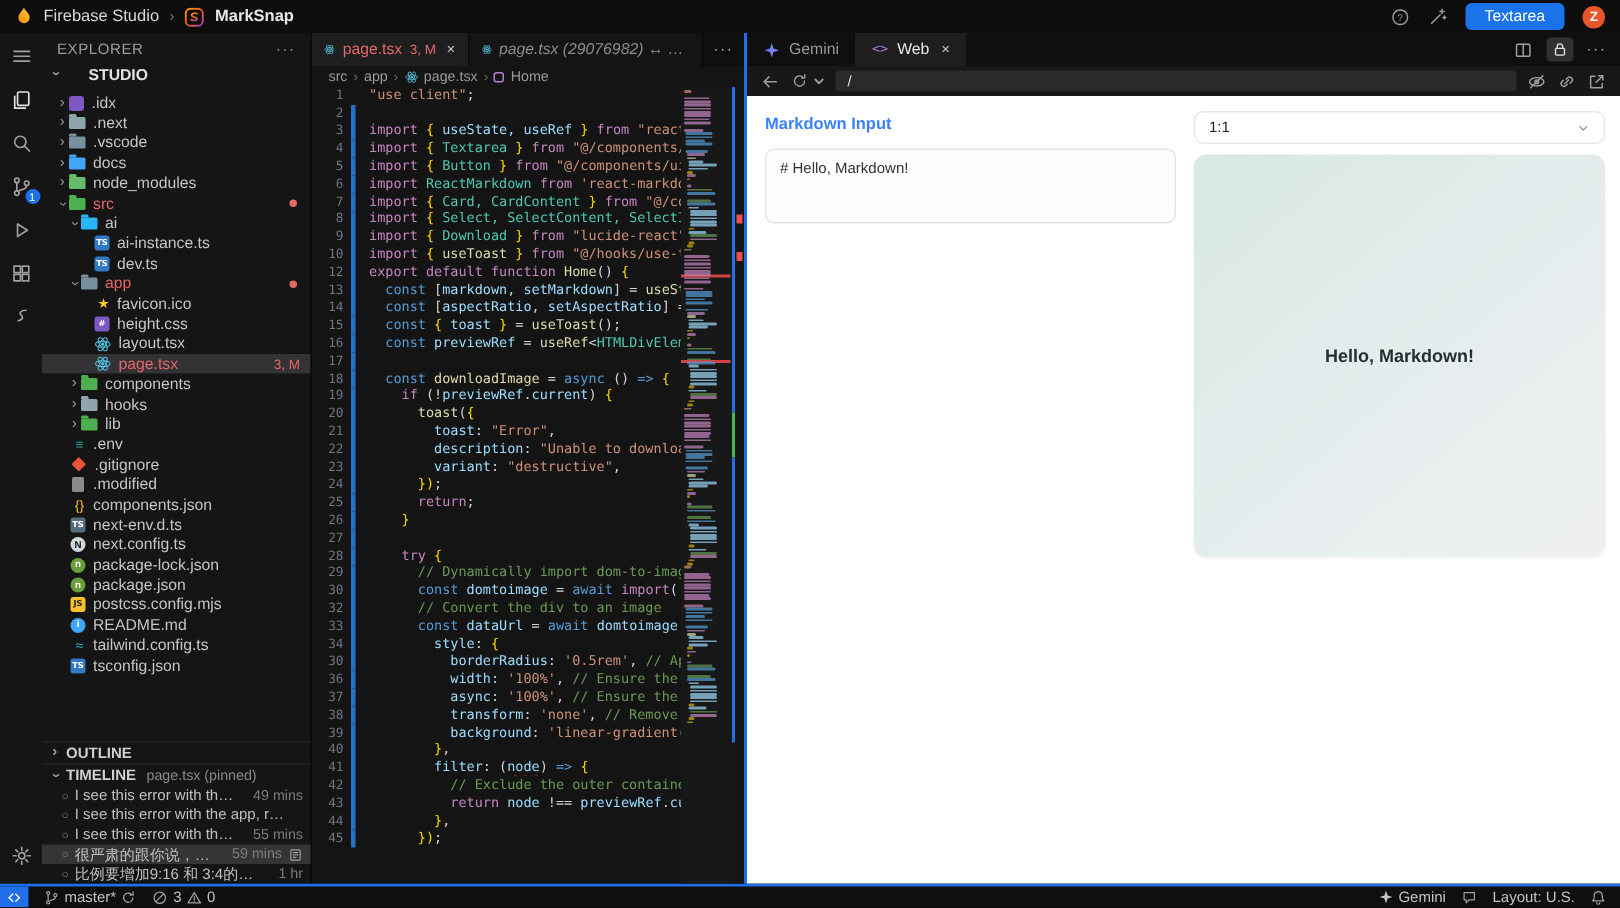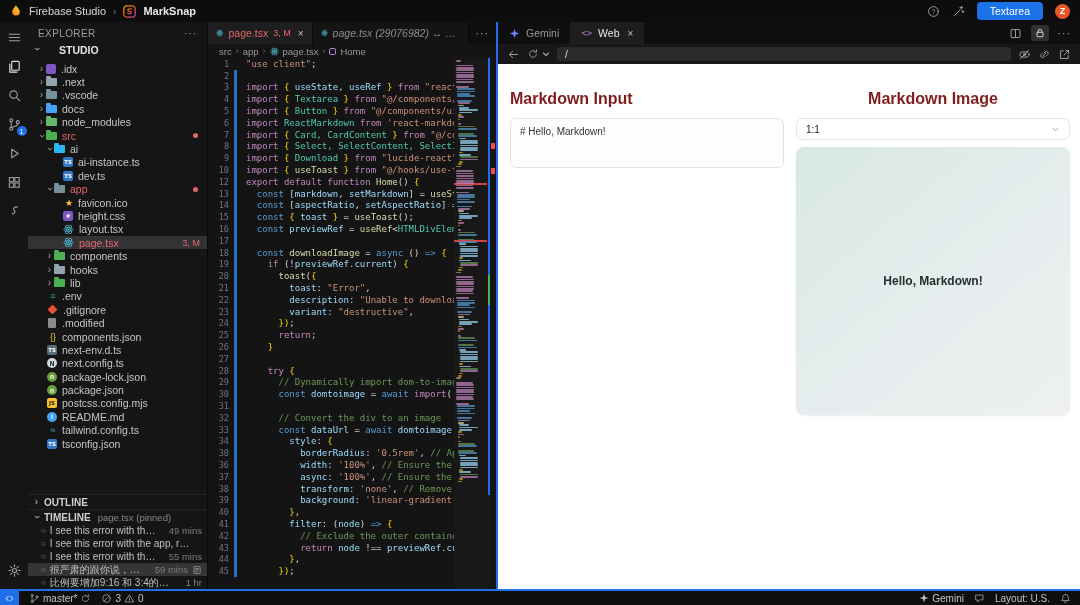--- a/index.html
+++ b/index.html
@@ -105,21 +105,21 @@
   .icbox{background:#303031;border-radius:3px;padding:2px 3px}
   .pmore{color:#b0b0b0;letter-spacing:1px;cursor:pointer}
   .ptoolbar{height:20px;display:flex;align-items:center;gap:7px;padding:0 9px;background:#181818}
   .urlbar{flex:1;height:14px;background:#2a2a2a;border-radius:3px;color:#ddd;font-size:10px;
           display:flex;align-items:center;padding:0 8px;cursor:text}
   .tbtn{cursor:pointer;display:flex;align-items:center}
   .caret{margin-left:-4px}
 
   .webview{flex:1;background:#ffffff;display:flex;gap:12px;padding:10px 10px 0 12px;min-height:0;color:#111;overflow:hidden}
   .wcol{flex:1;min-width:0;display:flex;flex-direction:column}
-  .whead{font-size:16px;font-weight:700;color:#7f1d1d;margin:16px 0 10px}
+  .whead{font-size:11px;font-weight:700;color:#3b82f6;margin:3px 0 10px}
   .whead.center{text-align:center}
   .mtextarea{height:50px;width:100%;border:1px solid #e4e4e4;border-radius:6px;background:#fdfdfd;font-size:10px;color:#333;
              padding:7px 9px;resize:none;font-family:"Liberation Sans","DejaVu Sans",sans-serif}
   .mselect{height:22px;border:1px solid #e6e6e6;border-radius:6px;display:flex;align-items:center;justify-content:space-between;
            padding:0 9px;font-size:10px;color:#222;background:#fff;cursor:pointer}
   .pcard{margin-top:7px;height:268px;border-radius:8px;background:linear-gradient(140deg,#d8e8e4 0%,#e7edee 60%,#eef0f0 100%);
          display:flex;align-items:center;justify-content:center;box-shadow:0 1px 2px rgba(0,0,0,.08)}
   .ptext{font-size:12px;font-weight:700;color:#22302e}
   .dlrow{display:flex;justify-content:center;margin-top:13px}
   .dlbtn{display:flex;align-items:center;gap:7px;background:#0d9488;color:#fff;font-size:10.5px;border:none;border-radius:5px;
@@ -543,21 +543,20 @@
             <div class="cline"><span class="lnum">21</span><span class="chg on"></span><span class="ctext"><span class="tk-i">        toast</span><span class="tk-w">: </span><span class="tk-s">"Error"</span><span class="tk-w">,</span></span></div>
             <div class="cline"><span class="lnum">22</span><span class="chg on"></span><span class="ctext"><span class="tk-i">        description</span><span class="tk-w">: </span><span class="tk-s">"Unable to download ima</span></span></div>
             <div class="cline"><span class="lnum">23</span><span class="chg on"></span><span class="ctext"><span class="tk-i">        variant</span><span class="tk-w">: </span><span class="tk-s">"destructive"</span><span class="tk-w">,</span></span></div>
             <div class="cline"><span class="lnum">24</span><span class="chg on"></span><span class="ctext"><span class="tk-p">      })</span><span class="tk-w">;</span></span></div>
             <div class="cline"><span class="lnum">25</span><span class="chg on"></span><span class="ctext"><span class="tk-k">      return</span><span class="tk-w">;</span></span></div>
             <div class="cline"><span class="lnum">26</span><span class="chg on"></span><span class="ctext"><span class="tk-p">    }</span></span></div>
             <div class="cline"><span class="lnum">27</span><span class="chg on"></span><span class="ctext"></span></div>
             <div class="cline"><span class="lnum">28</span><span class="chg on"></span><span class="ctext"><span class="tk-k">    try</span><span class="tk-w"> </span><span class="tk-p">{</span></span></div>
             <div class="cline"><span class="lnum">29</span><span class="chg on"></span><span class="ctext"><span class="tk-c">      // Dynamically import dom-to-image</span></span></div>
             <div class="cline"><span class="lnum">30</span><span class="chg on"></span><span class="ctext"><span class="tk-b">      const</span><span class="tk-w"> </span><span class="tk-i">domtoimage</span><span class="tk-w"> = </span><span class="tk-b">await</span><span class="tk-w"> </span><span class="tk-k">import</span><span class="tk-w">(</span><span class="tk-s tk-e">'dom-t</span></span></div>
-            <div class="cline"><span class="lnum">31</span><span class="chg on"></span><span class="ctext"></span></div>
             <div class="cline"><span class="lnum">32</span><span class="chg on"></span><span class="ctext"><span class="tk-c">      // Convert the div to an image</span></span></div>
             <div class="cline"><span class="lnum">33</span><span class="chg on"></span><span class="ctext"><span class="tk-b">      const</span><span class="tk-w"> </span><span class="tk-i">dataUrl</span><span class="tk-w"> = </span><span class="tk-b">await</span><span class="tk-w"> </span><span class="tk-i">domtoimage</span><span class="tk-w">.</span></span></div>
             <div class="cline"><span class="lnum">34</span><span class="chg on"></span><span class="ctext"><span class="tk-i">        style</span><span class="tk-w">: </span><span class="tk-p">{</span></span></div>
             <div class="cline"><span class="lnum">30</span><span class="chg on"></span><span class="ctext"><span class="tk-i">          borderRadius</span><span class="tk-w">: </span><span class="tk-s">'0.5rem'</span><span class="tk-w">, </span><span class="tk-c">// Apply r</span></span></div>
             <div class="cline"><span class="lnum">36</span><span class="chg on"></span><span class="ctext"><span class="tk-i">          width</span><span class="tk-w">: </span><span class="tk-s">'100%'</span><span class="tk-w">, </span><span class="tk-c">// Ensure the width</span></span></div>
             <div class="cline"><span class="lnum">37</span><span class="chg on"></span><span class="ctext"><span class="tk-i">          async</span><span class="tk-w">: </span><span class="tk-s">'100%'</span><span class="tk-w">, </span><span class="tk-c">// Ensure the heig</span></span></div>
             <div class="cline"><span class="lnum">38</span><span class="chg on"></span><span class="ctext"><span class="tk-i">          transform</span><span class="tk-w">: </span><span class="tk-s">'none'</span><span class="tk-w">, </span><span class="tk-c">// Remove any t</span></span></div>
             <div class="cline"><span class="lnum">39</span><span class="chg on"></span><span class="ctext"><span class="tk-i">          background</span><span class="tk-w">: </span><span class="tk-s">'linear-gradient(to bo</span></span></div>
             <div class="cline"><span class="lnum">40</span><span class="chg on"></span><span class="ctext"><span class="tk-p">        }</span><span class="tk-w">,</span></span></div>
             <div class="cline"><span class="lnum">41</span><span class="chg on"></span><span class="ctext"><span class="tk-i">        filter</span><span class="tk-w">: (</span><span class="tk-i tk-e">node</span><span class="tk-w">) </span><span class="tk-b">=&gt;</span><span class="tk-w"> </span><span class="tk-p">{</span></span></div>
@@ -812,21 +811,20 @@
             </svg>
           </span>
       </div>
 
       <div class="webview">
         <div class="wcol">
           <div class="whead">Markdown Input</div>
           <textarea class="mtextarea" placeholder="# Hello, Markdown!" style=""># Hello, Markdown!</textarea>
         </div>
         <div class="wcol">
-          <div class="whead center">Markdown Image</div>
           <div class="mselect">
             <span>1:1</span>
             <svg width="9" height="9" viewBox="0 0 16 16">
                 <path d="M4 6l4 4 4-4" fill="none" stroke="#888" stroke-width="1.4" stroke-linecap="round"></path>
               </svg>
           </div>
           <div class="pcard">
             <span class="ptext">Hello, Markdown!</span>
           </div>
         </div>

